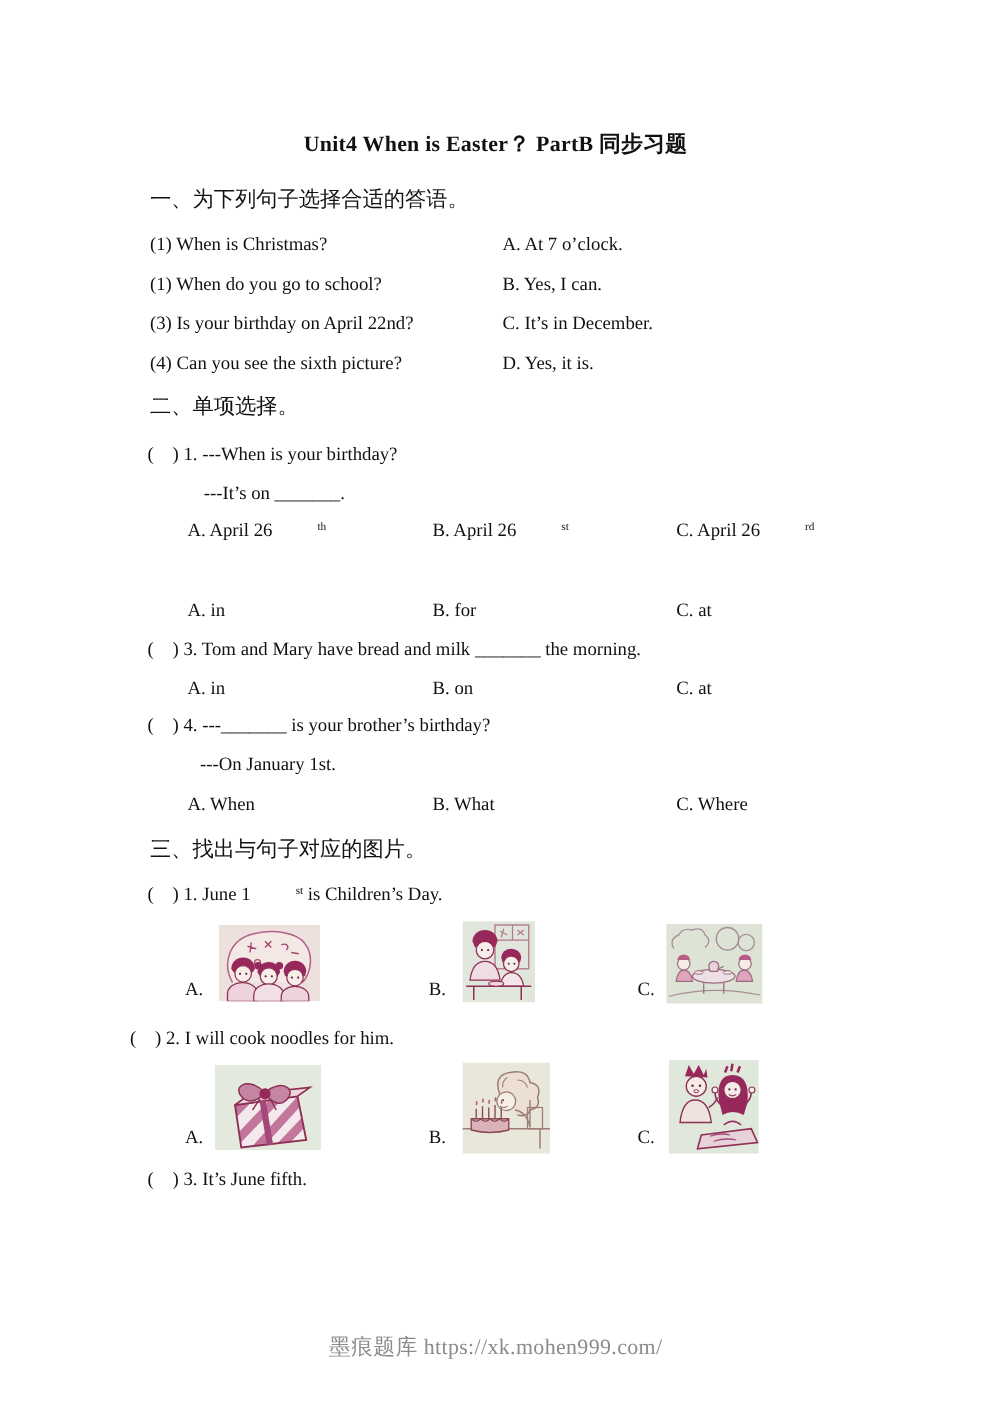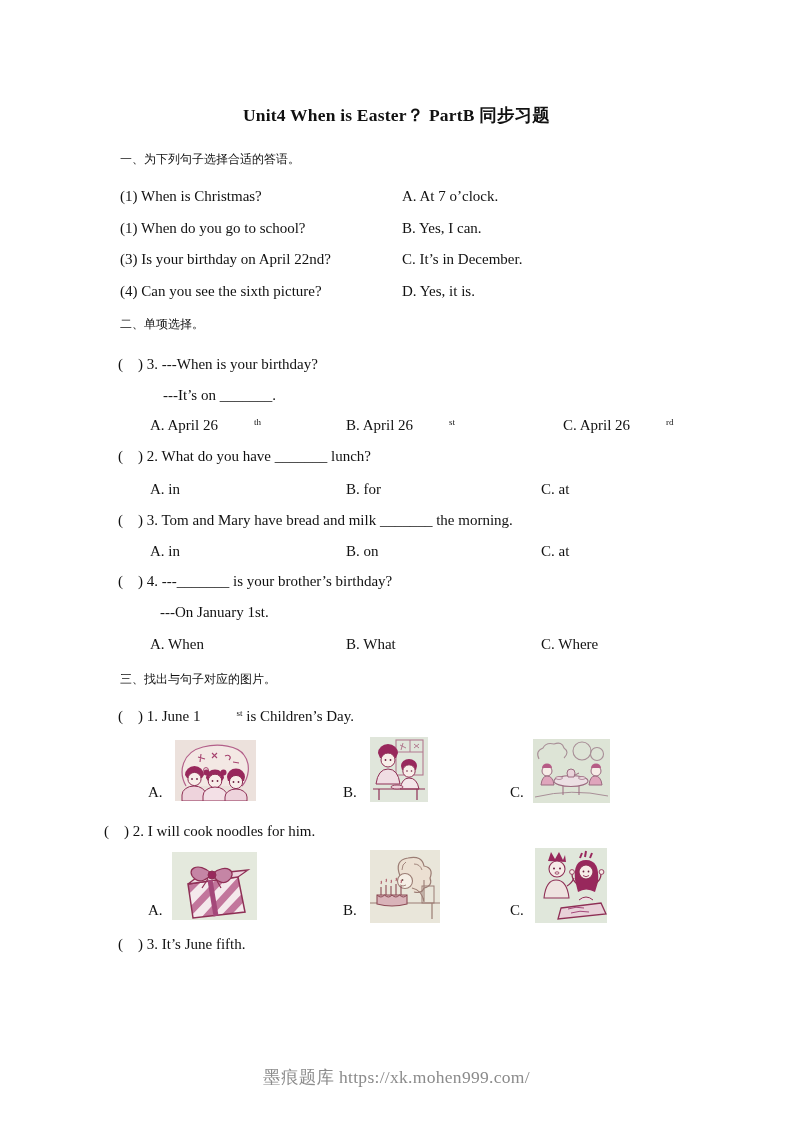--- a/index.html
+++ b/index.html
@@ -7,21 +7,21 @@
   .page {
     position:relative;
     width:793px; height:1122px;
     background:#ffffff;
     font-family:"Liberation Serif","DejaVu Serif",serif;
     color:#111111;
     overflow:hidden;
   }
   .t { position:absolute; font-size:15px; line-height:19px; white-space:pre; }
   .title { width:100%; text-align:center; font-weight:bold; font-size:17.5px; letter-spacing:.2px; }
-  .cnhead { font-size:12px; }
+  .cnhead { font-size:17px; }
   .sup { font-size:9px; position:relative; top:-5px;padding-left:36px; }
   .pic { position:absolute; display:block; }
   .pic svg { display:block; }
   .footer {
     width:100%; text-align:center;
     font-family:"Liberation Sans","DejaVu Sans",sans-serif;
     font-size:17.5px; color:#8b8b8b; letter-spacing:.3px;
   }
 </style>
 </head>
@@ -40,27 +40,26 @@
   <div class="t" style="top:219px; left:402px;">B. Yes, I can.</div>
 
   <div class="t" style="top:250px; left:120px;">(3) Is your birthday on April 22nd?</div>
   <div class="t" style="top:250px; left:402px;">C. It’s in December.</div>
 
   <div class="t" style="top:282px; left:120px;">(4) Can you see the sixth picture?</div>
   <div class="t" style="top:282px; left:402px;">D. Yes, it is.</div>
 
   <div class="t cnhead" style="top:315px; left:120px;">二、单项选择。</div>
 
-  <div class="t" style="top:355px; left:118px;">(　) 3. ---When is your birthday?</div>
+  <div class="t" style="top:355px; left:118px;">(　) 1. ---When is your birthday?</div>
   <div class="t" style="top:386px; left:163px;">---It’s on _______.</div>
   <div class="t" style="top:416px; left:150px;"><span>A. April 26</span><span class="sup">th</span></div>
   <div class="t" style="top:416px; left:346px;"><span>B. April 26</span><span class="sup">st</span></div>
-  <div class="t" style="top:416px; left:563px;"><span>C. April 26</span><span class="sup">rd</span></div>
-
-  <div class="t" style="top:447px; left:118px;">(　) 2. What do you have _______ lunch?</div>
+  <div class="t" style="top:416px; left:541px;"><span>C. April 26</span><span class="sup">rd</span></div>
+
   <div class="t" style="top:480px; left:150px;">A. in</div>
   <div class="t" style="top:480px; left:346px;">B. for</div>
   <div class="t" style="top:480px; left:541px;">C. at</div>
 
   <div class="t" style="top:511px; left:118px;">(　) 3. Tom and Mary have bread and milk _______ the morning.</div>
   <div class="t" style="top:542px; left:150px;">A. in</div>
   <div class="t" style="top:542px; left:346px;">B. on</div>
   <div class="t" style="top:542px; left:541px;">C. at</div>
 
   <div class="t" style="top:572px; left:118px;">(　) 4. ---_______ is your brother’s birthday?</div>

